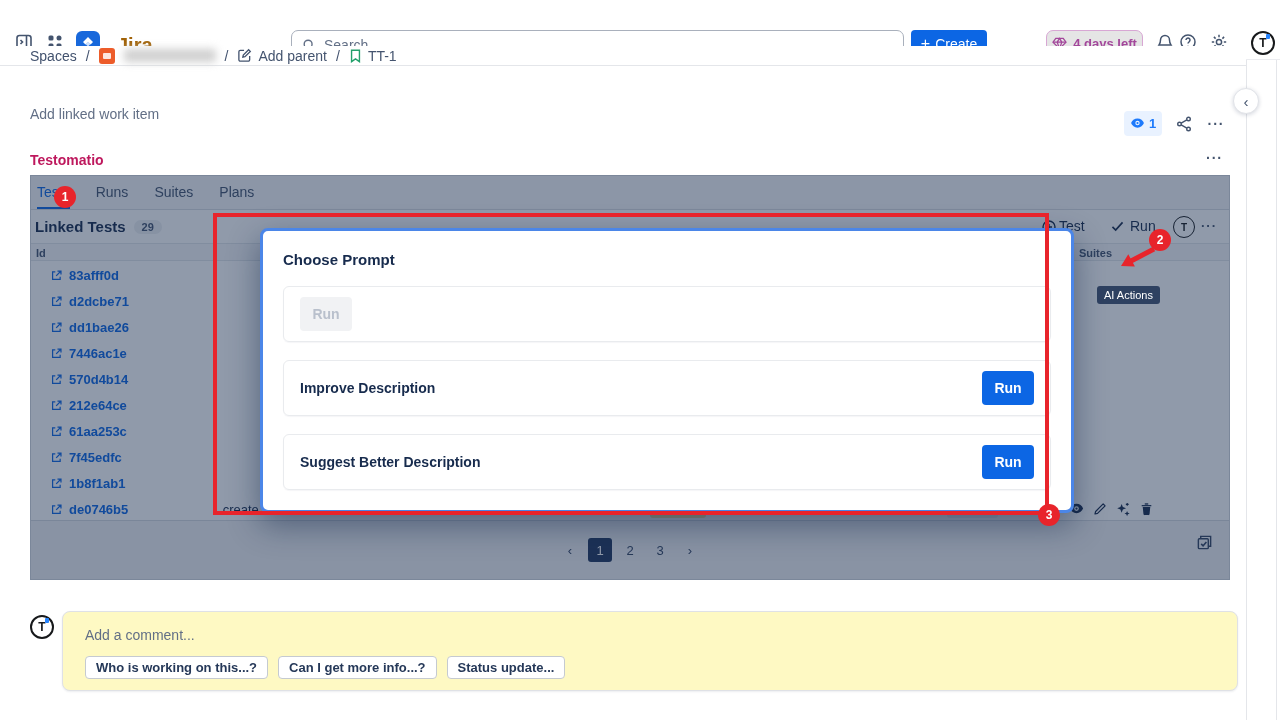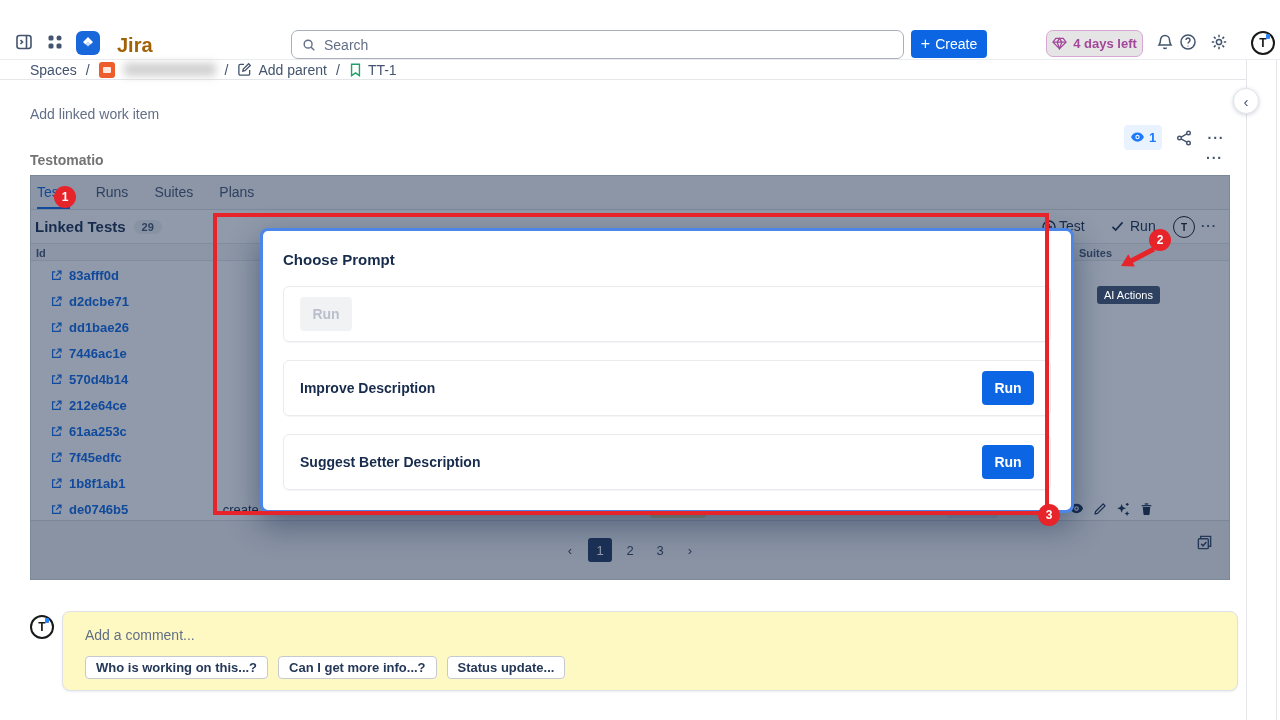--- a/index.html
+++ b/index.html
@@ -22,36 +22,36 @@
   .create-plus { font-size:16px; line-height:1; }
   .trial-pill { position:absolute; left:1046px; top:30px; width:97px; height:27px; border:1.5px solid #d8a7d4; border-radius:7px; display:flex; align-items:center; justify-content:center; gap:6px; color:#a3479b; font-size:13px; font-weight:600; background:#e5e5e5; }
   .nav-bell { position:absolute; left:1156px; top:33px; color:#44546e; }
   .nav-help { position:absolute; left:1179px; top:33px; color:#44546e; }
   .nav-gear { position:absolute; left:1210px; top:33px; color:#44546e; }
   .avatar { width:24px; height:24px; border-radius:50%; border:2px solid #17191b; background:#fff; color:#17191b; display:flex; align-items:center; justify-content:center; font-size:12px; font-weight:800; position:relative; }
   .avatar::after { content:""; position:absolute; top:1px; right:3px; width:4px; height:5px; background:#2684ff; border-radius:1px; }
   .nav-ava { position:absolute; left:1251px; top:31px; }
 
   
-  .crumbrow { position:absolute; left:0; top:60px; width:1246px; height:20px; border-bottom:1px solid #e4e6ea; background:#fff; }
+  .crumbrow { position:absolute; left:0; top:46px; width:1246px; height:20px; border-bottom:1px solid #e4e6ea; background:#fff; }
   .crumbs { position:absolute; left:30px; top:0; height:100%; display:flex; align-items:center; gap:9px; font-size:14px; color:#42526e; }
   .crumb-proj-icon { width:16px; height:16px; border-radius:3px; background:#ed5c2a; position:relative; }
   .crumb-proj-icon::after { content:""; position:absolute; left:4px; top:5px; width:8px; height:6px; background:#fff; opacity:.85; border-radius:1px; }
   .blurname { width:92px; height:13px; background:#cfcfcf; border-radius:2px; filter:blur(4px); }
   .crumb-link { display:flex; align-items:center; gap:6px; color:#44546f; }
   .tt-icon { color:#22a06b; }
   .watch-btn { position:absolute; left:1124px; top:65px; width:38px; height:25px; background:#e9f2ff; border-radius:4px; display:flex; align-items:center; justify-content:center; gap:4px; color:#1d7afc; font-size:13px; font-weight:600; }
   .share-btn { position:absolute; left:1172px; top:65px; width:24px; height:25px; display:flex; align-items:center; justify-content:center; color:#44546e; }
   .crumb-more { position:absolute; left:1202px; top:65px; width:28px; height:25px; display:flex; align-items:center; justify-content:center; color:#44546e; font-weight:700; letter-spacing:1px; font-size:14px; }
 
   .rail { position:absolute; left:1246px; top:60px; width:31px; height:660px; background:#fff; border-left:1px solid #e4e6ea; border-right:1px solid #e4e6ea; }
   .collapse-circle { position:absolute; left:1233px; top:88px; width:26px; height:26px; border-radius:50%; background:#fff; border:1px solid #e1e3e8; box-shadow:0 1px 4px rgba(9,30,66,.18); display:flex; align-items:center; justify-content:center; color:#44546e; font-size:15px; z-index:5; }
 
   .add-linked { position:absolute; left:30px; top:106px; font-size:14px; color:#626f86; }
-  .widget-title { position:absolute; left:30px; top:152px; font-size:14px; font-weight:700; color:#737373; }
+  .widget-title { position:absolute; left:30px; top:152px; font-size:14px; font-weight:700; color:#be185d; }
   .widget-more { position:absolute; left:1206px; top:150px; color:#44546e; font-weight:700; letter-spacing:1px; font-size:14px; }
 
   
   .widget { position:absolute; left:30px; top:175px; width:1200px; height:405px; background:#fff; border:1px solid #d7dbe1; }
   .tabsrow { position:absolute; left:0; top:0; width:100%; height:34px; background:#f7f8f9; border-bottom:1px solid #d9dde3; display:flex; align-items:stretch; gap:26px; padding-left:6px; font-size:14px; color:#44546f; }
   .tab { display:flex; align-items:center; border-bottom:2px solid transparent; }
   .tab-active { color:#0c66e4; border-bottom-color:#0c66e4; }
   .ltrow { position:absolute; left:0; top:34px; width:100%; height:33px; background:#fff; }
   .lt-left { position:absolute; left:4px; top:0; height:100%; display:flex; align-items:center; gap:8px; }
   .lt-title { font-size:15px; font-weight:600; color:#172b4d; }

